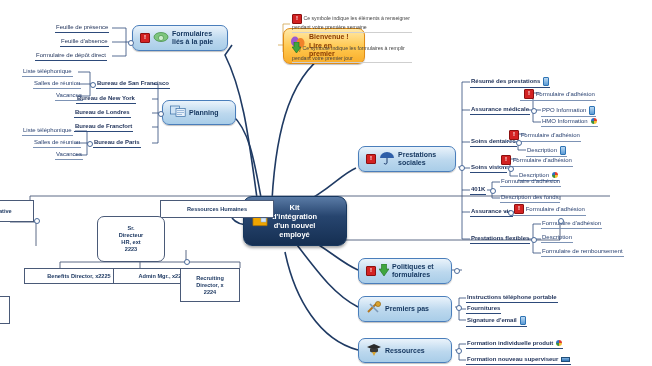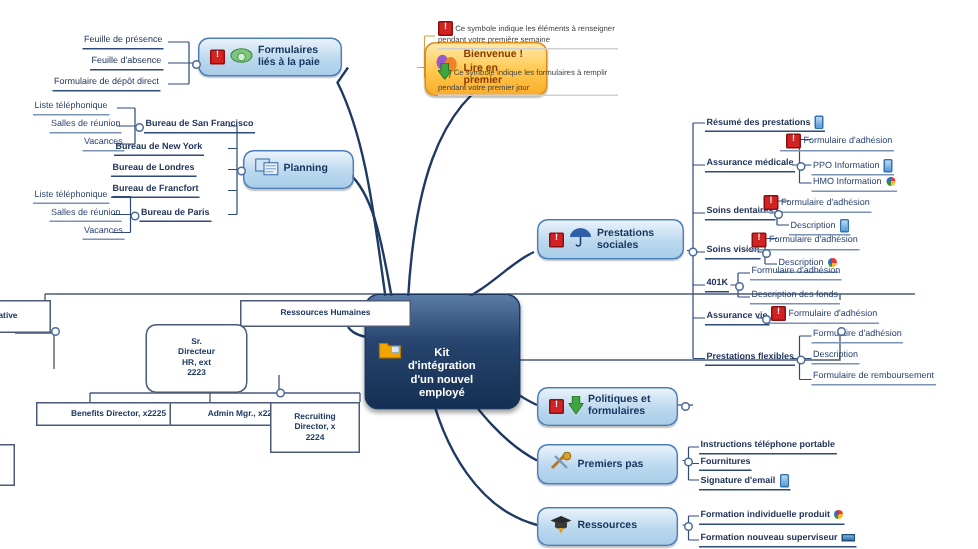--- a/index.html
+++ b/index.html
@@ -27,21 +27,21 @@
 
   .centerbox{
     display:flex;align-items:center;gap:4px;
     border:1px solid #17375e;border-radius:9px;
     background:linear-gradient(#5a7ba6,#27456f 40%,#152f52);
     box-shadow:0 2px 3px rgba(0,0,0,.35);
     padding:6px 8px;
     color:#ffffff;font-weight:bold;font-size:7.5px;line-height:9px;
     text-align:center;
   }
-  .centerbox .label{white-space:pre-line;margin-top:27px;}
+  .centerbox .label{white-space:pre-line;}
 
   .welcomebox{
     display:flex;align-items:center;gap:3px;
     border:1px solid #e08c16;border-radius:7px;
     background:linear-gradient(#ffe9a8,#ffc74d 55%,#f9ad2a);
     box-shadow:0 1px 1px rgba(0,0,0,.25);
     padding:4px 6px;
     color:#8a3b00;font-weight:bold;font-size:7px;line-height:8.5px;
   }
   .welcomebox .label{white-space:pre-line;}

